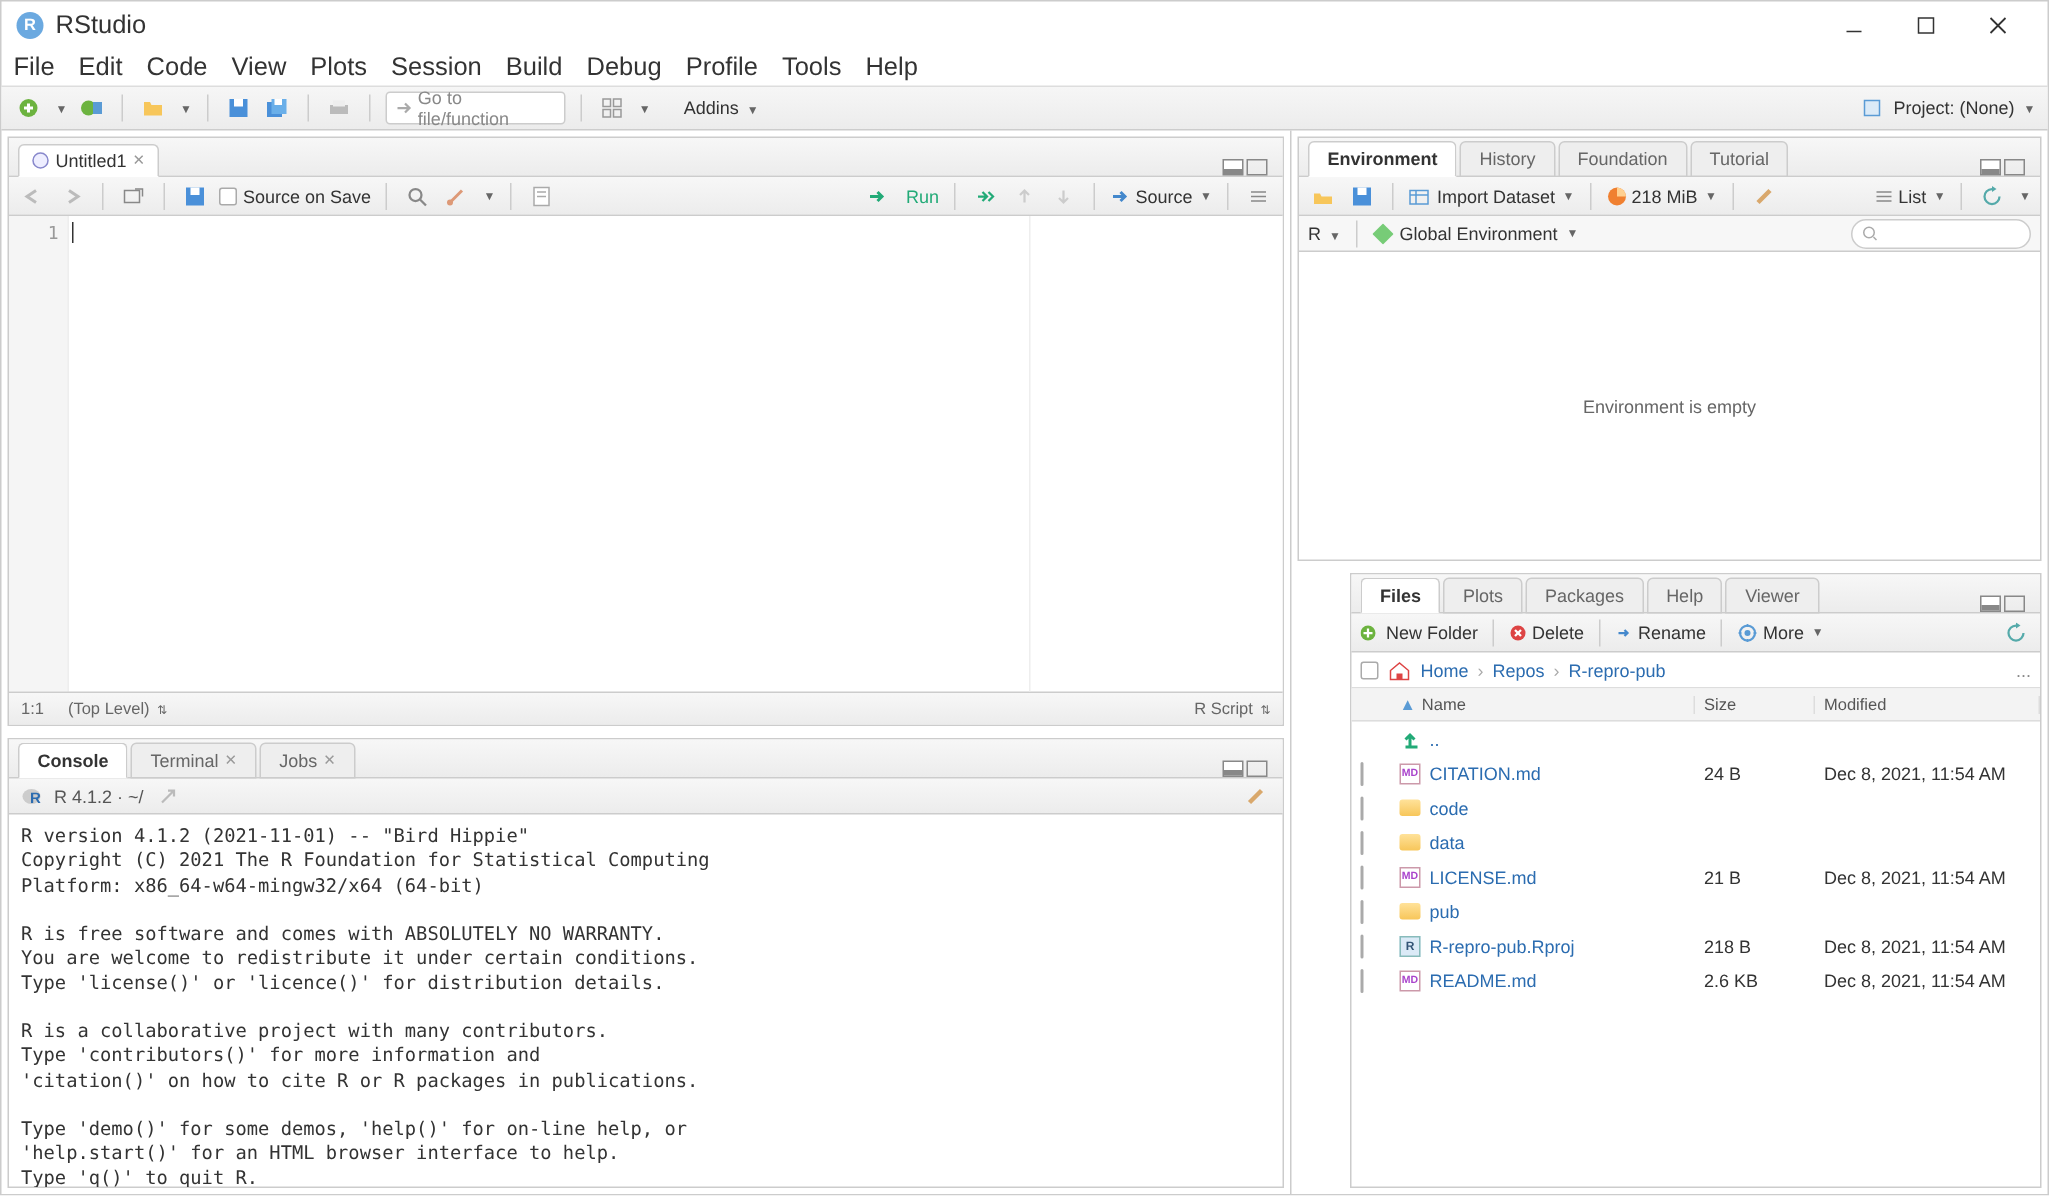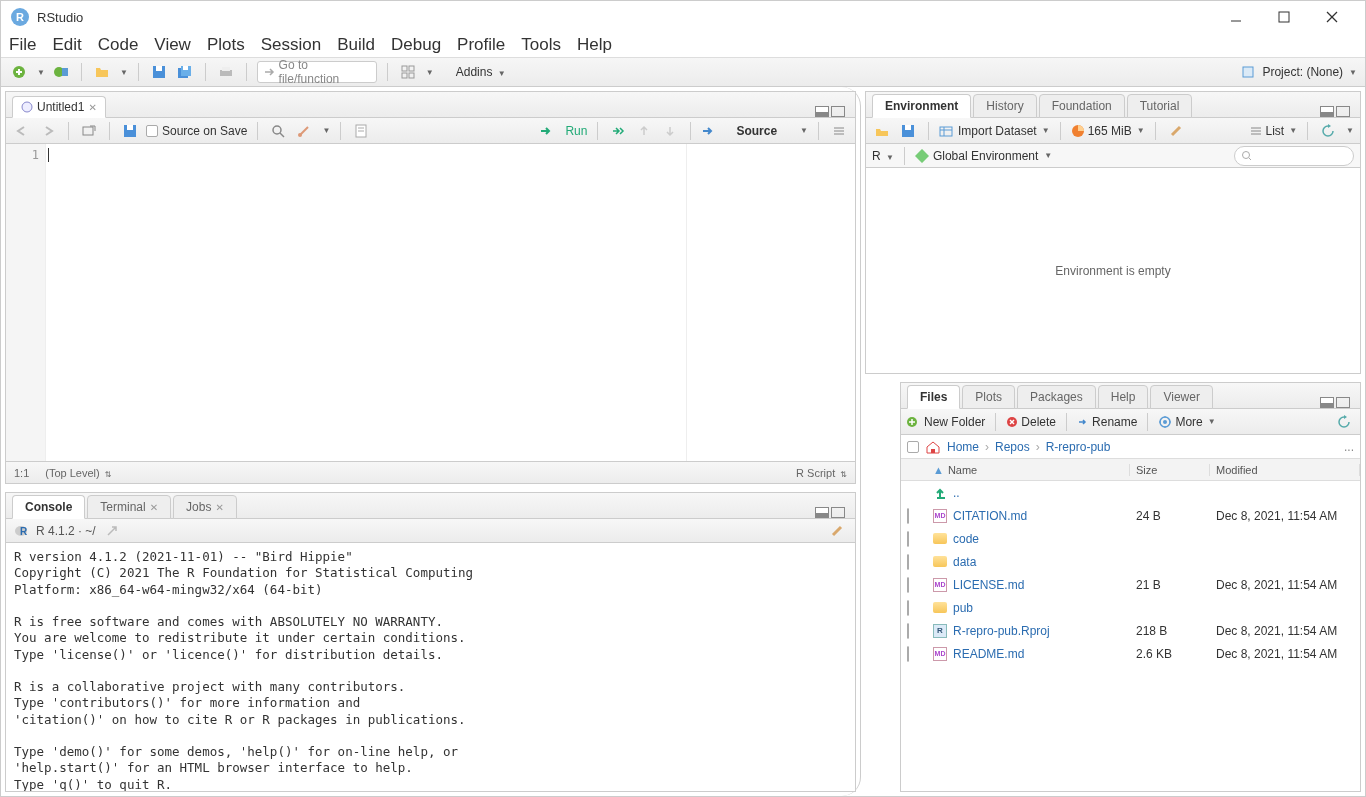--- a/index.html
+++ b/index.html
@@ -1,31 +1,31 @@
 <!DOCTYPE html>
 <html><head>
 <meta charset="utf-8">
 <style>
 * { box-sizing: border-box; margin: 0; padding: 0; }
 body { font-family: "Segoe UI", "Lucida Grande", sans-serif; font-size: 12px; color: #333; background: #fff; overflow: hidden; }
 .window { width: 1366px; height: 797px; display: flex; flex-direction: column; border: 1px solid #ccc; }
 .titlebar { height: 32px; display: flex; align-items: center; padding: 0 10px; }
 .titlebar .app-icon { width: 18px; height: 18px; background: #6ba9e0; border-radius: 50%; display: flex; align-items: center; justify-content: center; font-weight: bold; color: #fff; font-size: 11px; margin-right: 8px; }
-.titlebar .title { font-size: 13px; flex: 1; }
+.titlebar .title { font-size: 17px; flex: 1; }
 .win-controls { display: flex; gap: 18px; align-items: center; margin-right: 8px;}
 .win-controls .wc { width: 30px; height: 24px; display: flex; align-items: center; justify-content: center; font-size: 13px; cursor: pointer;}
 .menubar { height: 24px; display: flex; align-items: center; padding: 0 8px; gap: 16px; font-size: 17px; }
 .menubar span { cursor: pointer; }
 .toolbar { height: 30px; background: linear-gradient(#f6f6f6,#ececec); border-top: 1px solid #ddd; border-bottom: 1px solid #ccc; display: flex; align-items: center; padding: 0 8px; gap: 6px; }
 .tbtn { display: inline-flex; align-items: center; justify-content: center; width: 20px; height: 20px; cursor: pointer; }
 .sep { width: 1px; height: 18px; background: #ccc; margin: 0 4px; }
 .goto { display: flex; align-items: center; border: 1px solid #ccc; border-radius: 3px; background: #fff; height: 22px; padding: 0 6px; width: 120px; color: #888; gap: 3px;}
 .toolbar .right { margin-left: auto; display: flex; align-items: center; gap: 4px; font-size: 12px; cursor: pointer;}
 .main { flex: 1; display: flex; min-height: 0;}
-.leftcol { width: 860px; display: flex; flex-direction: column; border-right: 1px solid #ccc; border-radius: 19px;}
+.leftcol { width: 860px; display: flex; flex-direction: column; border-right: 1px solid #ccc;}
 .rightcol { flex: 1; display: flex; flex-direction: column;}
 .pane { display: flex; flex-direction: column; border: 1px solid #ccc; margin: 4px; background: #fff; min-height:0; }
 .pane-top-left { flex: 1; }
 .pane-bottom-left { height: 300px; }
 .tabstrip { height: 26px; background: linear-gradient(#f7f7f7,#ececec); border-bottom: 1px solid #ccc; display: flex; align-items: flex-end; padding: 0 6px; gap: 2px; position: relative;}
 .tab { background: #fff; border: 1px solid #ccc; border-bottom: 1px solid #fff; border-radius: 4px 4px 0 0; padding: 3px 8px; display: flex; align-items: center; gap: 4px; font-size: 12px; position: relative; bottom: -1px; cursor:pointer;}
 .tab.inactive { background: #eee; border-bottom: 1px solid #ccc; color: #666;}
 .tab .close { color: #999; font-size: 10px; cursor: pointer;}
 .pane-icons-right { margin-left: auto; display: flex; gap: 4px; align-items: center; padding-right: 4px;}
 .pane-toolbar { height: 26px; background: linear-gradient(#f7f7f7,#ececec); border-bottom: 1px solid #ccc; display: flex; align-items: center; padding: 0 6px; gap: 6px; font-size: 12px;}
@@ -61,21 +61,21 @@
 .folder-icon { background: linear-gradient(#ffe29a,#f7c65a); border-radius:2px; width:14px; height:11px;}
 .md-icon { background:#fff; border:1px solid #c9a; color:#a4c; font-weight:bold; font-size:7px; width:14px; height:14px;}
 .rproj-icon { background:#dbeaf7; border:1px solid #8bb; color:#357; font-weight:bold; font-size:8px; width:14px; height:14px;}
 .chk { width:12px; height:12px; border:1px solid #aaa; border-radius:2px; background:#fff; cursor:pointer;}
 .minmax { display:flex; gap:2px;}
 .minmax .mm { width:14px; height:11px; border:1px solid #888; cursor:pointer;}
 .minmax .mm.min { background:linear-gradient(#fff 60%, #888 60%);}
 svg { display:block; }
 .caret { font-size:8px; color:#666; margin-left:2px;}
 .runbtn { color:#2a7; display:flex; align-items:center; gap:12px; cursor:pointer;}
-.sourcebtn { display:flex; align-items:center; gap:21px; cursor:pointer;font-weight:bold;}
+.sourcebtn { display:flex; align-items:center; gap:3px; cursor:pointer;}
 .envtabs .tab { padding: 4px 12px; justify-content: center;}
 .envtabs .tab.active { font-weight: bold;}
 .path-top { height: 24px; background: linear-gradient(#f7f7f7,#ececec); border-bottom: 1px solid #ccc; display:flex; align-items:center; padding: 0 8px; gap:6px; font-size:12px; color:#555;}
 </style>
 </head>
 <body>
 
 <div class="window">
 
   <div class="titlebar">
@@ -401,21 +401,21 @@
               </svg>
             <span>Import Dataset</span>
               <span class="caret">▼</span>
           </span>
           <span class="sep"></span>
           <span style="display:flex;align-items:center;gap:3px">
             <svg width="14" height="14">
                 <circle cx="7" cy="7" r="6" fill="#f08030"></circle>
                 <path d="M7 7 L7 1 A6 6 0 0 1 13 7 Z" fill="#ffd090"></path>
               </svg>
-            <span>165 MiB</span>
+            <span>218 MiB</span>
               <span class="caret">▼</span>
           </span>
           <span class="sep"></span>
           <span class="tbtn">
               <svg width="14" height="14">
                 <path d="M3 11 L11 3" stroke="#d9a86c" stroke-width="3"></path>
               </svg>
             </span>
           <div class="right">
             <span style="display:flex;align-items:center;gap:3px">

